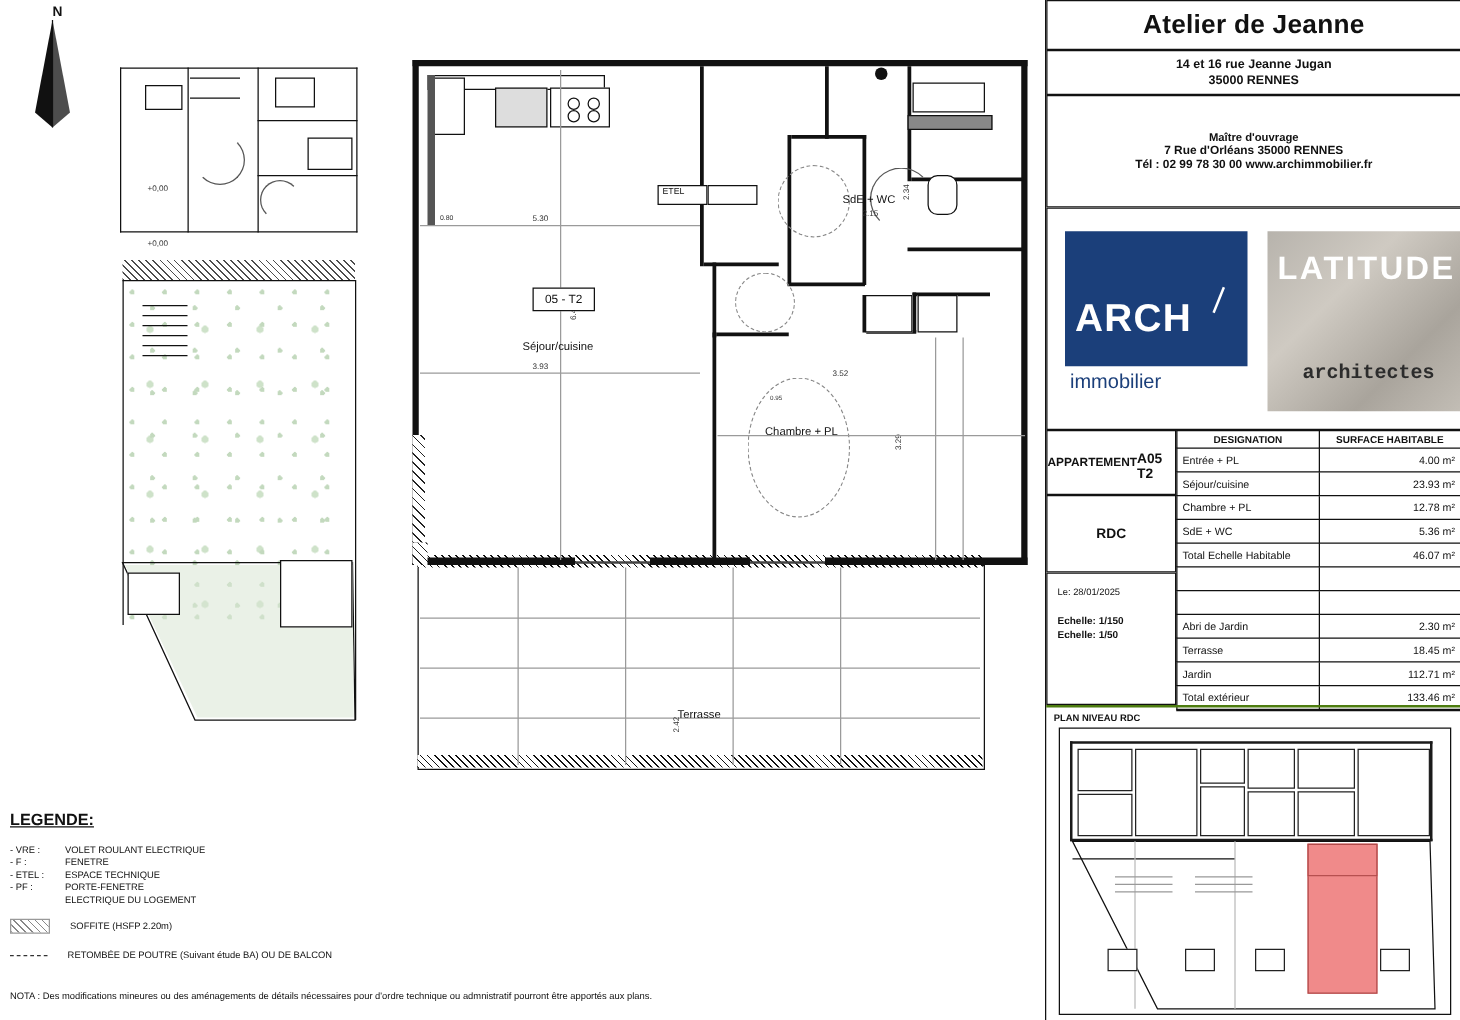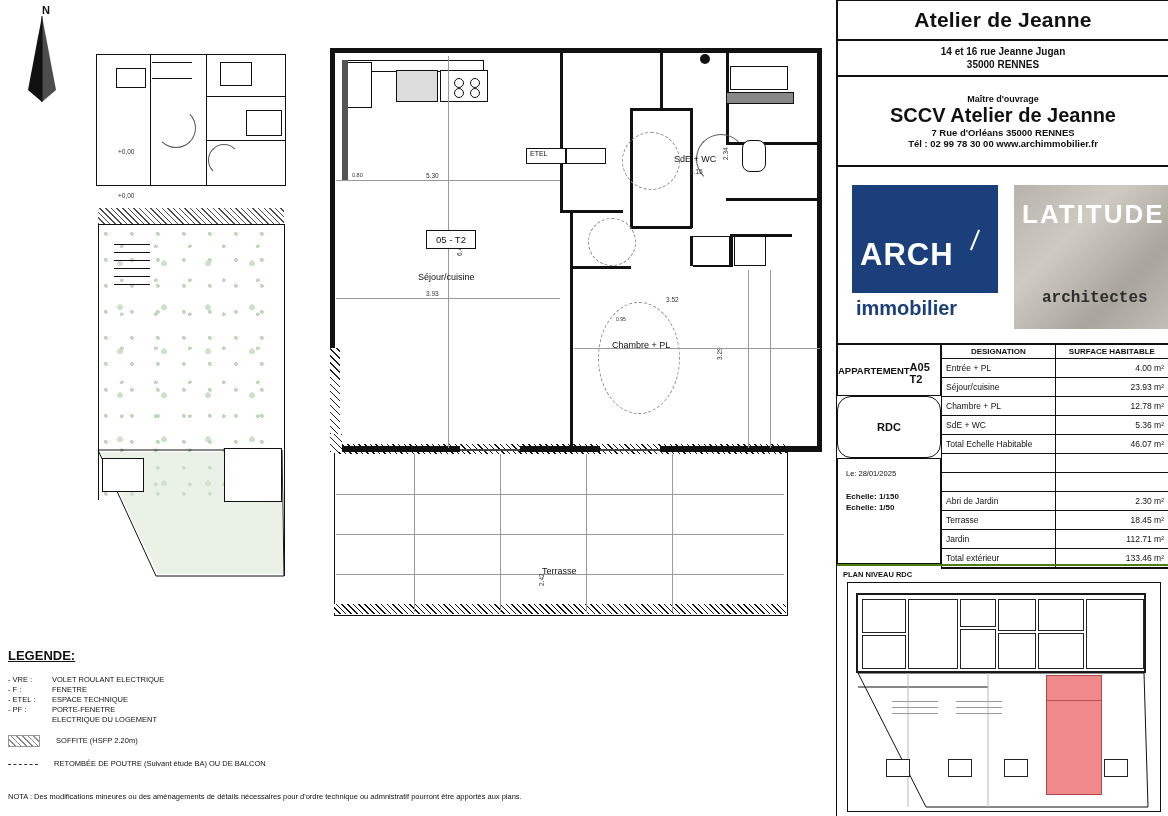--- a/index.html
+++ b/index.html
@@ -68,34 +68,34 @@
   #owner-box .mo{font-size:9px;font-weight:bold;}
   #owner-box .nm{font-size:20px;font-weight:bold;}
   #owner-box .ad{font-size:9.5px;font-weight:bold;}
   #owner-box .tel{font-size:9.5px;font-weight:bold;}
 
   #logos-box{left:0;top:166px;width:332px;height:178px;border-bottom:1px solid #111;}
   #logo-arch{position:absolute;left:14px;top:18px;width:146px;height:144px;}
   #logo-arch .blue{position:absolute;left:0;top:0;width:146px;height:108px;background:#1b3f7a;}
   #logo-arch .word{position:absolute;left:8px;top:52px;color:#fff;font-size:31px;font-weight:bold;letter-spacing:1px;}
   #logo-arch .tick{position:absolute;left:122px;top:44px;width:2px;height:22px;background:#fff;transform:rotate(22deg);}
-  #logo-arch .sub{position:absolute;left:4px;top:112px;font-size:20px;font-weight:bold;color:#1b3f7a;}
+  #logo-arch .sub{position:absolute;left:4px;top:112px;font-size:16px;font-weight:normal;color:#1b3f7a;}
 
   #logo-latitude{position:absolute;left:176px;top:18px;width:160px;height:144px;
     background:linear-gradient(135deg,#b7b3ac 0%,#cfcac2 35%,#a9a49c 70%,#c4bfb7 100%);}
   #logo-latitude .lat{position:absolute;left:8px;top:14px;font-size:26px;font-weight:bold;color:#fff;letter-spacing:2px;}
   #logo-latitude .arch{position:absolute;left:28px;top:104px;font-size:16px;font-weight:bold;color:#2c2c2c;font-family:Liberation Mono, monospace;}
 
   #appt-box{left:0;top:344px;width:104px;height:52px;border-bottom:1px solid #111;border-right:1px solid #111;
     display:flex;flex-direction:row;align-items:center;justify-content:center;}
   #appt-box .l1{font-size:9.5px;font-weight:bold;}
   #appt-box .l2{font-size:11px;font-weight:bold;margin-top:6px;}
 
   #rdc-box{left:0;top:396px;width:104px;height:62px;border-bottom:1px solid #111;border-right:1px solid #111;
-    display:flex;align-items:center;justify-content:center;font-size:11px;font-weight:bold;border-radius:14px;}
+    display:flex;align-items:center;justify-content:center;font-size:11px;font-weight:bold;}
 
   #date-box{left:0;top:458px;width:104px;height:106px;border-right:1px solid #111;border-bottom:1px solid #111;
     padding:10px 8px;box-sizing:border-box;}
   #date-box .d{font-size:7.5px;}
   #date-box .e{font-size:8px;font-weight:bold;margin-top:14px;}
 
   #surf-table{left:104px;top:344px;width:228px;border-bottom:1px solid #111;}
   table.surf{border-collapse:collapse;width:228px;font-size:8.5px;}
   table.surf td{border:1px solid #111;padding:2px 4px;height:14px;}
   table.surf td.num{text-align:right;}
@@ -278,21 +278,20 @@
     <div class="t">Atelier de Jeanne</div>
   </div>
 
   <div class="panel-box" id="addr-box">
     <div>14 et 16 rue Jeanne Jugan</div>
     <div>35000 RENNES</div>
   </div>
 
   <div class="panel-box" id="owner-box">
     <div class="mo">Maître d'ouvrage</div>
-    <div class="nm">SCCV Atelier de Jeanne</div>
     <div class="ad">7 Rue d'Orléans 35000 RENNES</div>
     <div class="tel">Tél : 02 99 78 30 00 www.archimmobilier.fr</div>
   </div>
 
   <div class="panel-box" id="logos-box">
     <div id="logo-arch">
       <div class="blue"></div>
       <div class="word">ARCH</div>
       <div class="tick"></div>
       <div class="sub">immobilier</div>

